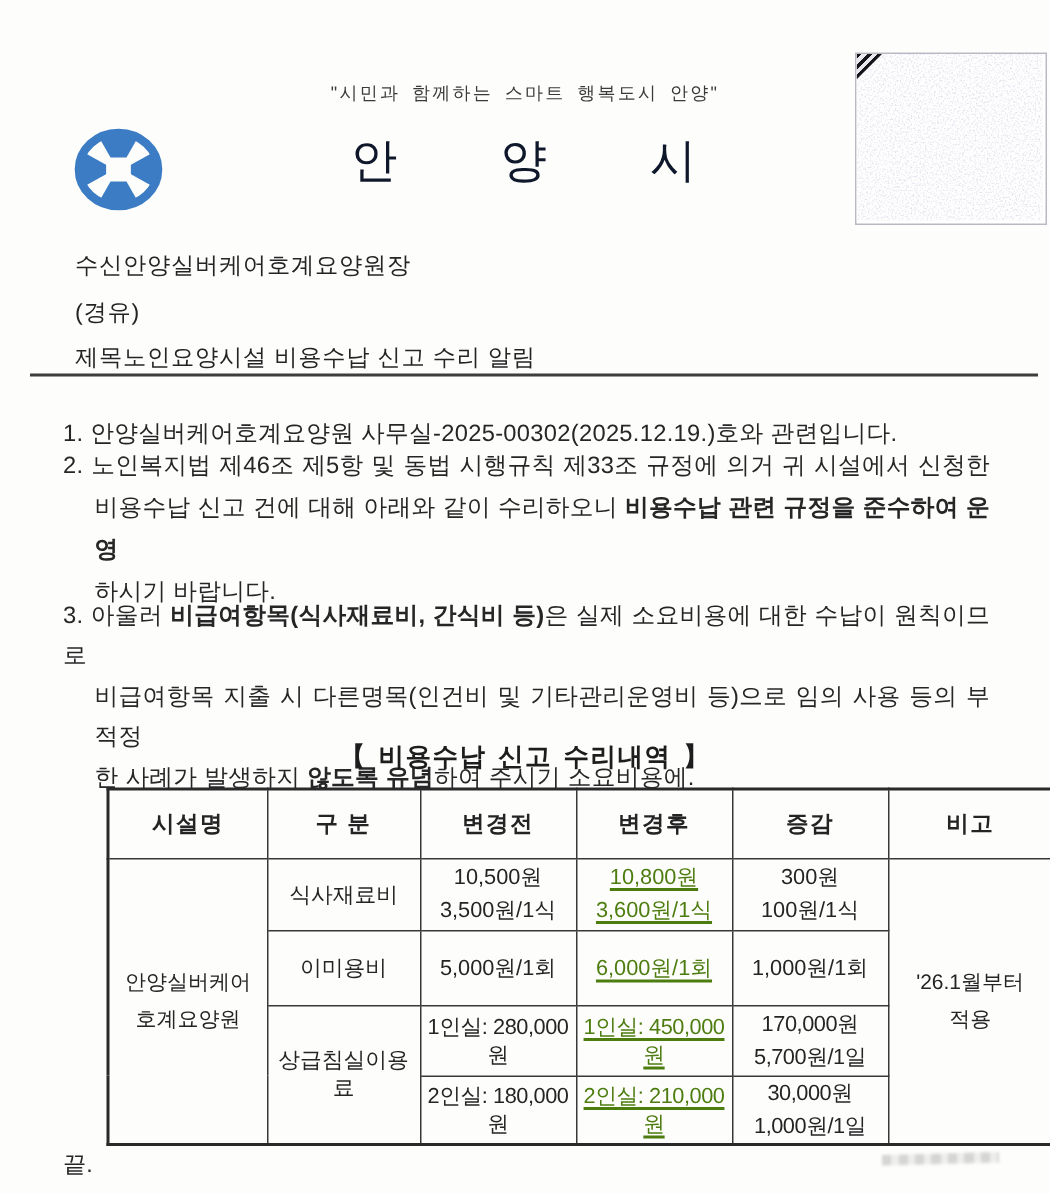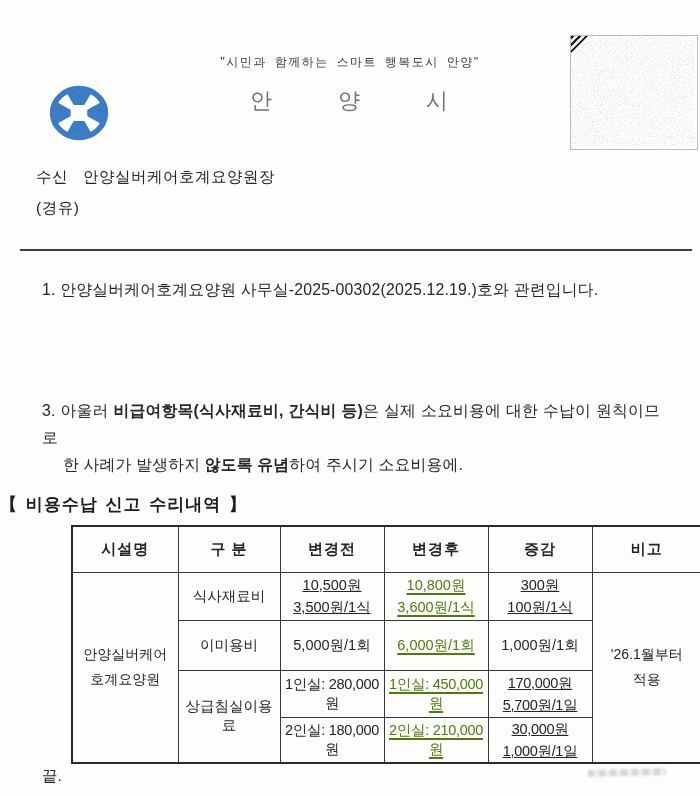--- a/index.html
+++ b/index.html
@@ -3,54 +3,54 @@
 <meta charset="utf-8">
 <style>
   html,body{margin:0;padding:0;}
   .page{position:relative;width:700px;height:796px;background:#fdfdfc;overflow:hidden;
         font-family:"Liberation Sans",sans-serif;color:#2b2b2b;}
 
   .slogan{position:absolute;top:54px;left:0;width:100%;text-align:center;
           font-size:12px;letter-spacing:1.5px;word-spacing:3px;color:#3a3a3a;font-weight:500;}
 
   .city-title{position:absolute;top:86px;left:0;width:100%;text-align:center;
-          font-size:22px;font-weight:500;letter-spacing:2px;word-spacing:56px;color:#737373;}
+          font-size:31px;font-weight:500;letter-spacing:2px;word-spacing:56px;color:#0f172a;}
 
   .logo{position:absolute;left:46px;top:82px;width:66px;height:62px;}
 
   .security{position:absolute;left:570px;top:35px;width:126px;height:113px;
             border:1px solid #b9b9c4;background:#fff;}
   .security svg{display:block;}
   .sec-corner{position:absolute;left:0;top:0;width:17px;height:17px;
             background:repeating-linear-gradient(135deg,#15151a 0 2.5px,#e8e8ee 2.5px 5px);
             clip-path:polygon(0 0,100% 0,0 100%);}
 
-  .addr-row{position:absolute;left:36px;font-size:15.5px;letter-spacing:0.5px;color:#242424;
-            display:flex;gap:15px;white-space:nowrap;}
+  .addr-row{position:absolute;left:50px;font-size:15.5px;letter-spacing:0.5px;color:#242424;
+            display:flex;white-space:nowrap;}
   .divider{position:absolute;left:20px;top:249px;width:672px;border-top:2px solid #3d3d3d;}
 
   .para{position:absolute;left:42px;width:618px;font-size:15.8px;color:#262626;
         letter-spacing:0.2px;}
   .para .line{line-height:28px;}
   .para.p3 .line{line-height:27px;}
   .para .cont{padding-left:21px;}
   .para .just{text-align:justify;text-align-last:justify;}
   .b{font-weight:bold;}
 
-  .tbl-title{position:absolute;top:493px;left:0;width:100%;
+  .tbl-title{position:absolute;top:493px;left:0;width:100%;text-align:center;
              font-size:17px;font-weight:bold;letter-spacing:1px;word-spacing:2px;color:#1d1d1d;}
 
   table.fee{position:absolute;left:40px;top:525px;width:630px;border-collapse:collapse;
             table-layout:fixed;border:2px solid #2a2a2a;margin-left:31px;}
   table.fee th,table.fee td{border:1.5px solid #383838;text-align:center;vertical-align:middle;
             font-size:14.5px;color:#242424;padding:0 2px;}
   table.fee th{font-weight:600;letter-spacing:1px;font-size:15px;}
   tr.hrow{height:46px;} tr.r1{height:48px;} tr.r2{height:50px;} tr.r3{height:47px;} tr.r4{height:32px;}
   td.facility div,td.note div{line-height:25px;font-size:14px;}
-  td .l2{line-height:22px;text-decoration:underline;}
+  td .l2{line-height:22px;}
   td.blue{color:#3c68b8;}
   td.blue div{color:#4d7c0f;text-decoration:underline;text-underline-offset:3px;
               text-decoration-thickness:1.5px;}
   td.small{font-size:13.5px;letter-spacing:-0.3px;}
 
   .end{position:absolute;left:42px;top:766px;font-size:15.5px;color:#262626;}
   .smudge{position:absolute;left:588px;top:769px;width:78px;height:7px;opacity:0.4;
           background:repeating-linear-gradient(90deg,#9a9a9a 0 6px,#d7d7d7 6px 11px);
           filter:blur(1.2px);transform:rotate(-1.5deg);}
 </style>
@@ -84,33 +84,51 @@
     </svg>
   </div>
 
   <div class="city-title">안 양 시</div>
 
   <div class="addr-row" style="top:167px">
     <span>수신</span>
     <span>안양실버케어호계요양원장</span>
   </div>
   <div class="addr-row" style="top:198px">(경유)</div>
+  <div class="addr-row" style="top:228px">
+    <span>제목</span>
+    <span>노인요양시설 비용수납 신고 수리 알림</span>
+  </div>
 
   <div class="divider"></div>
 
   <div class="para" style="top:276px">
     <div class="line">
       <span>1.  안양실버케어호계요양원 사무실-2025-00302(2025.12.19.)호와 관련입니다.</span>
     </div>
   </div>
 
+  <div class="para" style="top:297px">
+    <div class="line just">
+      <span>2.  노인복지법 제46조 제5항 및 동법 시행규칙 제33조 규정에 의거 귀 시설에서 신청한</span>
+    </div>
+    <div class="line just cont">
+      <span>비용수납 신고 건에 대해 아래와 같이 수리하오니 </span><span class="b">비용수납 관련 규정을 준수하여 운영</span>
+    </div>
+    <div class="line cont">
+      <span>하시기 바랍니다.</span>
+    </div>
+  </div>
 
   <div class="para p3" style="top:397px">
     <div class="line just">
       <span>3.  아울러 </span><span class="b">비급여항목(식사재료비, 간식비 등)</span><span>은 실제 소요비용에 대한 수납이 원칙이므로</span>
+    </div>
+    <div class="line just cont">
+      <span>비급여항목 지출 시 다른명목(인건비 및 기타관리운영비 등)으로 임의 사용 등의 부적정</span>
     </div>
     <div class="line cont">
       <span>한 사례가 발생하지 </span><span class="b">않도록 유념</span><span>하여 주시기 소요비용에.</span>
     </div>
   </div>
 
   <div class="tbl-title">【 비용수납 신고 수리내역 】</div>
 
   <table class="fee">
     <colgroup>

